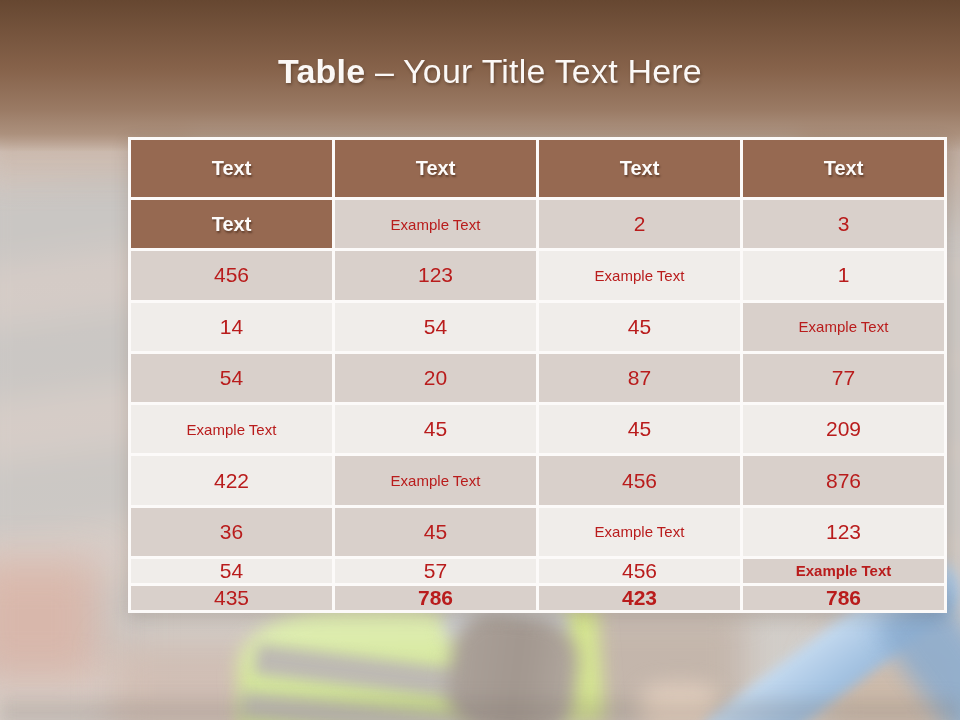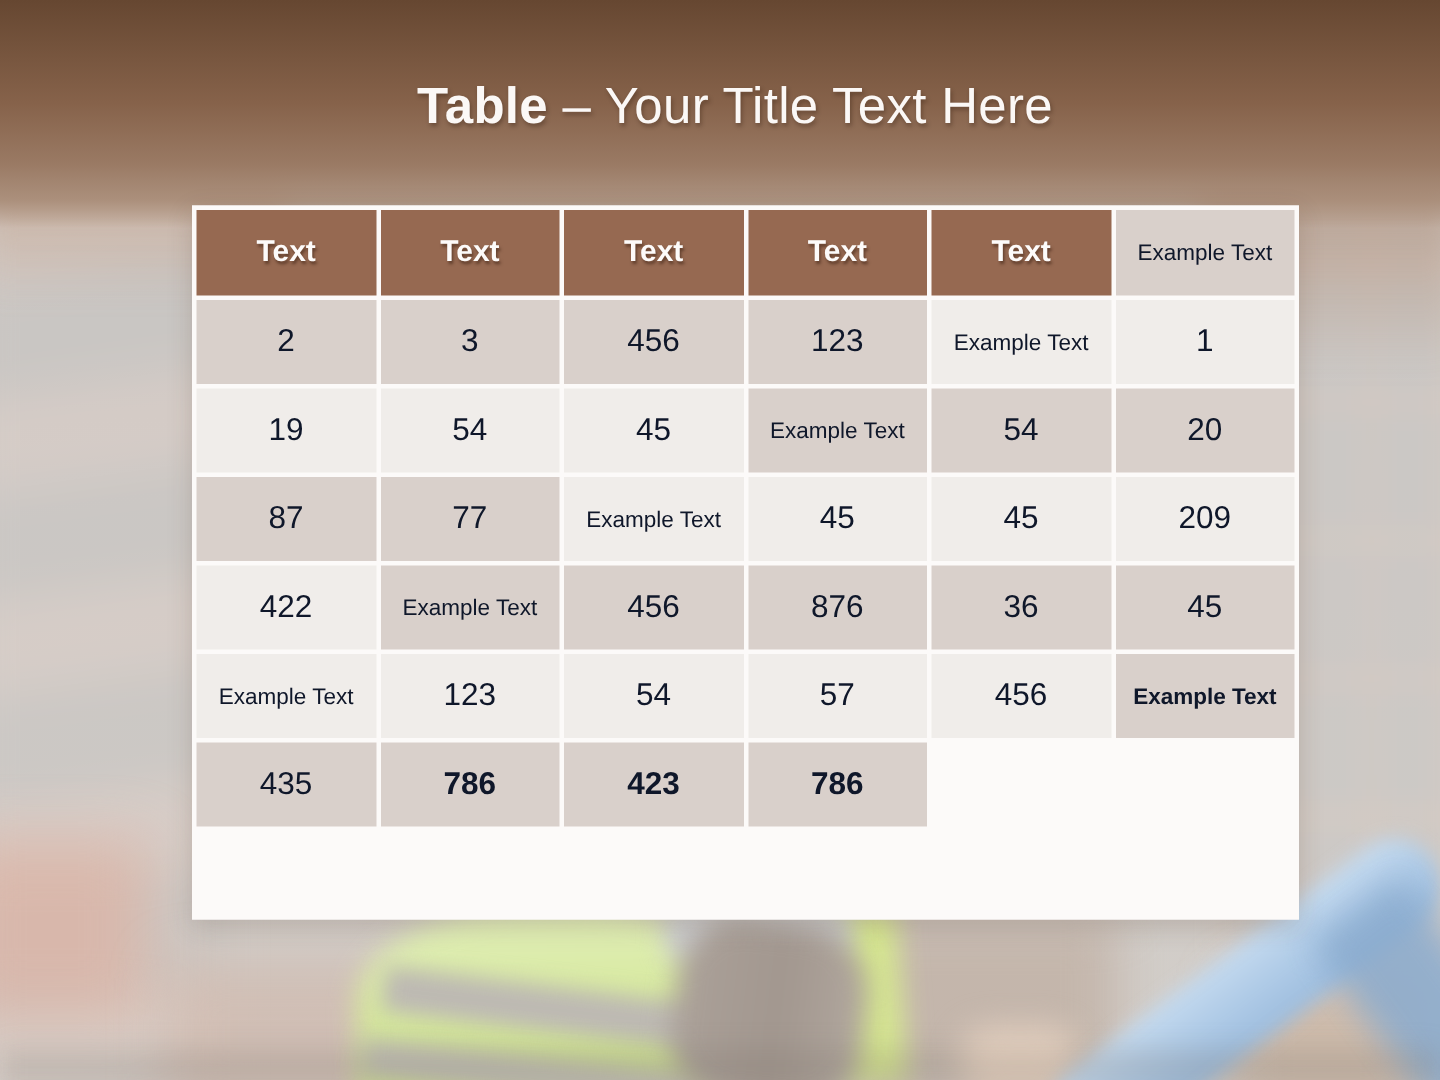--- a/index.html
+++ b/index.html
@@ -71,29 +71,29 @@
       rgba(180,155,135,0) 100%);
   }
   .title{
     position:absolute;left:10px;top:52px;width:960px;margin:0;
     text-align:center;font-size:34px;font-weight:400;color:var(--title-color);
     letter-spacing:.2px;text-shadow:1px 2px 3px rgba(40,20,10,.35);
   }
   .title .bold{font-weight:700;}
   
   .tbl{
-    position:absolute;left:128px;top:137px;width:738px;height:476px;
+    position:absolute;left:128px;top:137px;width:819px;height:476px;
     box-sizing:border-box;border:3px solid #fcfaf9;background:#fcfaf9;
-    display:grid;grid-template-columns:repeat(6,1fr);
+    display:grid;grid-template-columns:repeat(4,1fr);
     grid-template-rows:57px repeat(7,1fr);gap:3px;
     box-shadow:0 5px 16px rgba(70,45,30,.18);
   }
   .cell{
     display:flex;align-items:center;justify-content:center;
-    color:#0f172a;overflow:hidden;
+    color:#b91c1c;overflow:hidden;
   }
   .cell.head{
     background:var(--header-brown);color:#fdfbfa;font-weight:700;font-size:20px;
     text-shadow:1px 2px 2px rgba(45,22,10,.5);
   }
   .cell.alt{background:var(--row-alt);}
   .cell.light{background:var(--row-light);}
   .cell.label{font-size:15px;}
   .cell.num{font-size:21px;}
 </style>
@@ -133,21 +133,21 @@
       <div class="cell head">Text</div>
       <div class="cell head">Text</div>
       <div class="cell head">Text</div>
       <div class="cell alt label">Example Text</div>
       <div class="cell alt num">2</div>
       <div class="cell alt num">3</div>
       <div class="cell alt num">456</div>
       <div class="cell alt num">123</div>
       <div class="cell light label">Example Text</div>
       <div class="cell light num">1</div>
-      <div class="cell light num">19</div>
+      <div class="cell light num">14</div>
       <div class="cell light num">54</div>
       <div class="cell light num">45</div>
       <div class="cell alt label">Example Text</div>
       <div class="cell alt num">54</div>
       <div class="cell alt num">20</div>
       <div class="cell alt num">87</div>
       <div class="cell alt num">77</div>
       <div class="cell light label">Example Text</div>
       <div class="cell light num">45</div>
       <div class="cell light num">45</div>

